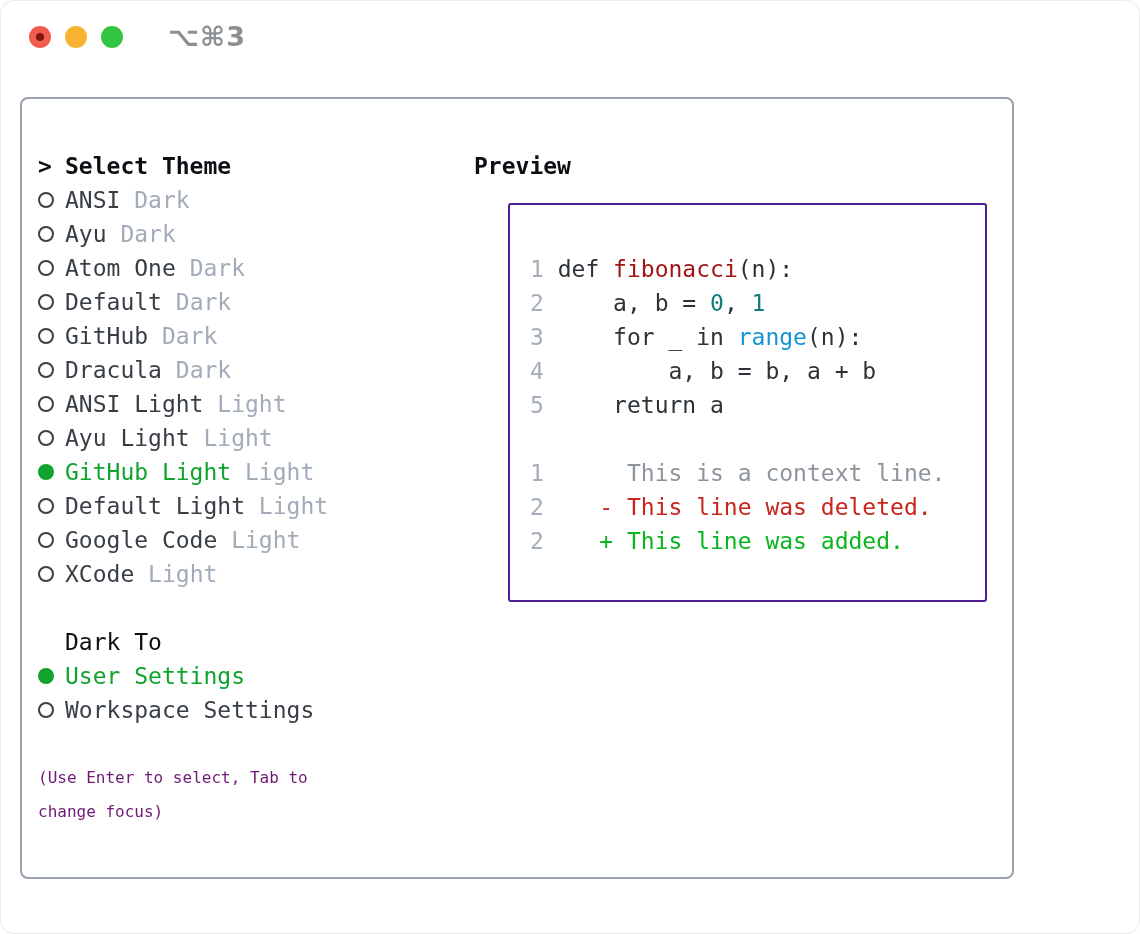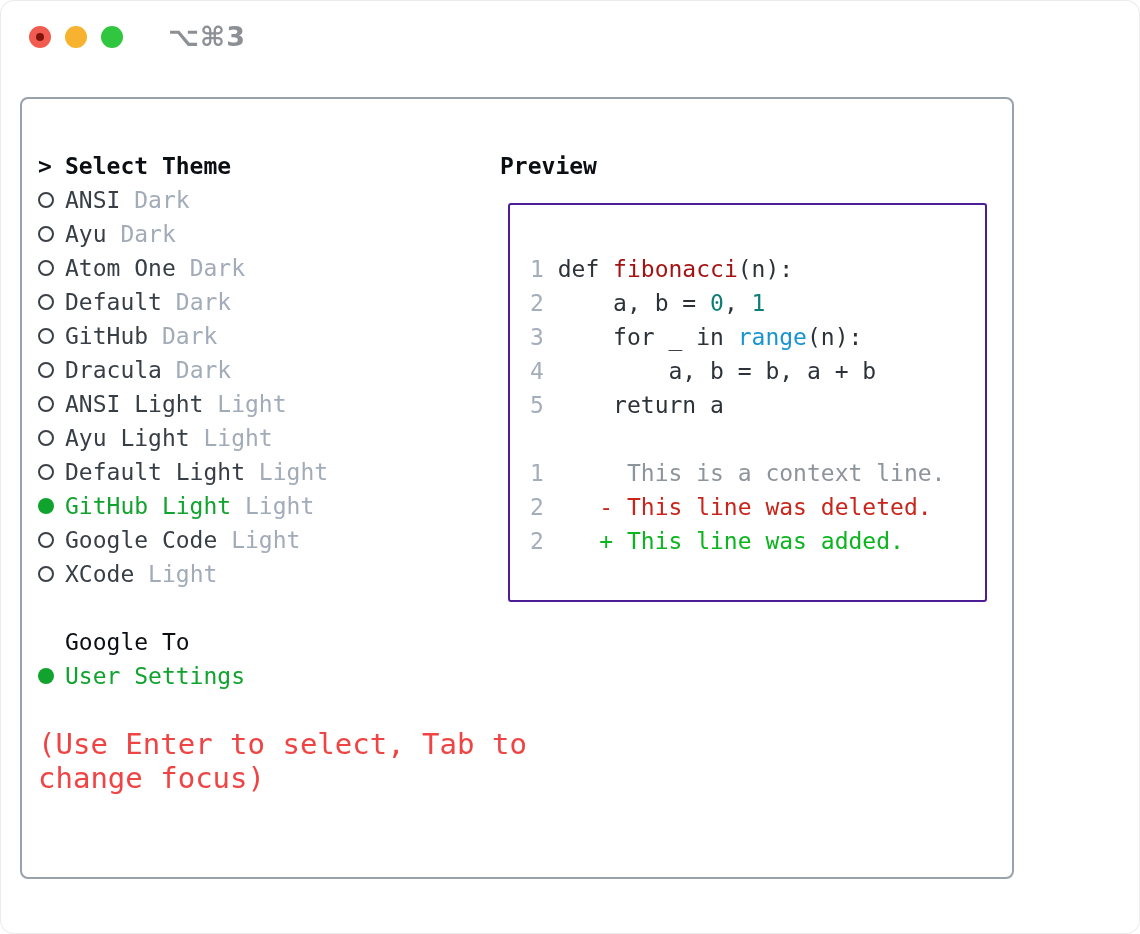--- a/index.html
+++ b/index.html
@@ -27,24 +27,24 @@
   .caret{color:#0b0e12;font-weight:bold;}
   .txt{white-space:pre;}
   .bold{font-weight:bold;color:#0b0e12;}
   .left-col{position:absolute;left:16px;top:50px;}
   .radio{width:12px;height:12px;border:2px solid #3a4046;border-radius:50%;box-sizing:content-box;}
   .radio.sel{width:16px;height:16px;border:none;background:#10a32e;}
   .tname{color:#383e45;}
   .tname.sel{color:#10a32e;}
   .ttag{color:#a2abb8;}
   .apply-heading{color:#0b0e12;}
-  .help-line{white-space:pre;font-size:29px;line-height:34px;height:34px;color:#ef4444;}
+  .help-line{white-space:pre;font-size:16px;line-height:34px;height:34px;color:#701a75;}
   .spacer{height:34px;}
   
-  .preview-heading{position:absolute;left:478px;top:50px;}
+  .preview-heading{position:absolute;left:452px;top:50px;}
   .preview-box{position:absolute;left:486px;top:104px;width:479px;height:399px;
                border:2px solid #4c1d95;border-radius:3px;box-sizing:border-box;background:#fff;}
   .code-lines{padding:47px 0 0 20px;}
   .code-line{white-space:pre;font-size:23px;line-height:34px;height:34px;}
   .seg-num{color:#a4aeba;}
   .seg-plain{color:#2c3238;}
   .seg-red{color:#a31313;}
   .seg-teal{color:#0d7d78;}
   .seg-blue{color:#1794d1;}
   .seg-ctx{color:#8d949c;}
@@ -75,35 +75,36 @@
 
       <div id="theme-list">
           <div class="row"><span class="marker"><span class="radio"></span></span><span class="txt"><span class="tname">ANSI</span><span class="ttag"> Dark</span></span></div>
           <div class="row"><span class="marker"><span class="radio"></span></span><span class="txt"><span class="tname">Ayu</span><span class="ttag"> Dark</span></span></div>
           <div class="row"><span class="marker"><span class="radio"></span></span><span class="txt"><span class="tname">Atom One</span><span class="ttag"> Dark</span></span></div>
           <div class="row"><span class="marker"><span class="radio"></span></span><span class="txt"><span class="tname">Default</span><span class="ttag"> Dark</span></span></div>
           <div class="row"><span class="marker"><span class="radio"></span></span><span class="txt"><span class="tname">GitHub</span><span class="ttag"> Dark</span></span></div>
           <div class="row"><span class="marker"><span class="radio"></span></span><span class="txt"><span class="tname">Dracula</span><span class="ttag"> Dark</span></span></div>
           <div class="row"><span class="marker"><span class="radio"></span></span><span class="txt"><span class="tname">ANSI Light</span><span class="ttag"> Light</span></span></div>
           <div class="row"><span class="marker"><span class="radio"></span></span><span class="txt"><span class="tname">Ayu Light</span><span class="ttag"> Light</span></span></div>
+          <div class="row"><span class="marker"><span class="radio sel"></span></span><span class="txt"><span class="tname sel">GitHub Light</span><span class="ttag"> Light</span></span></div>
           <div class="row"><span class="marker"><span class="radio"></span></span><span class="txt"><span class="tname">Default Light</span><span class="ttag"> Light</span></span></div>
-          <div class="row"><span class="marker"><span class="radio sel"></span></span><span class="txt"><span class="tname sel">GitHub Light</span><span class="ttag"> Light</span></span></div>
           <div class="row"><span class="marker"><span class="radio"></span></span><span class="txt"><span class="tname">Google Code</span><span class="ttag"> Light</span></span></div>
           <div class="row"><span class="marker"><span class="radio"></span></span><span class="txt"><span class="tname">XCode</span><span class="ttag"> Light</span></span></div>
         </div>
 
       <div class="spacer"></div>
 
       <div class="row">
         <span class="marker"></span>
-        <span class="txt apply-heading">Google To</span>
+        <span class="txt apply-heading">Dark To</span>
       </div>
 
       <div id="apply-list">
           <div class="row"><span class="marker"><span class="radio sel"></span></span><span class="txt tname sel">User Settings</span></div>
+          <div class="row"><span class="marker"><span class="radio"></span></span><span class="txt tname">Workspace Settings</span></div>
         </div>
 
       <div class="spacer"></div>
 
       <div id="help">
           <div class="help-line">(Use Enter to select, Tab to</div>
           <div class="help-line">change focus)</div>
         </div>
     </div>
 

